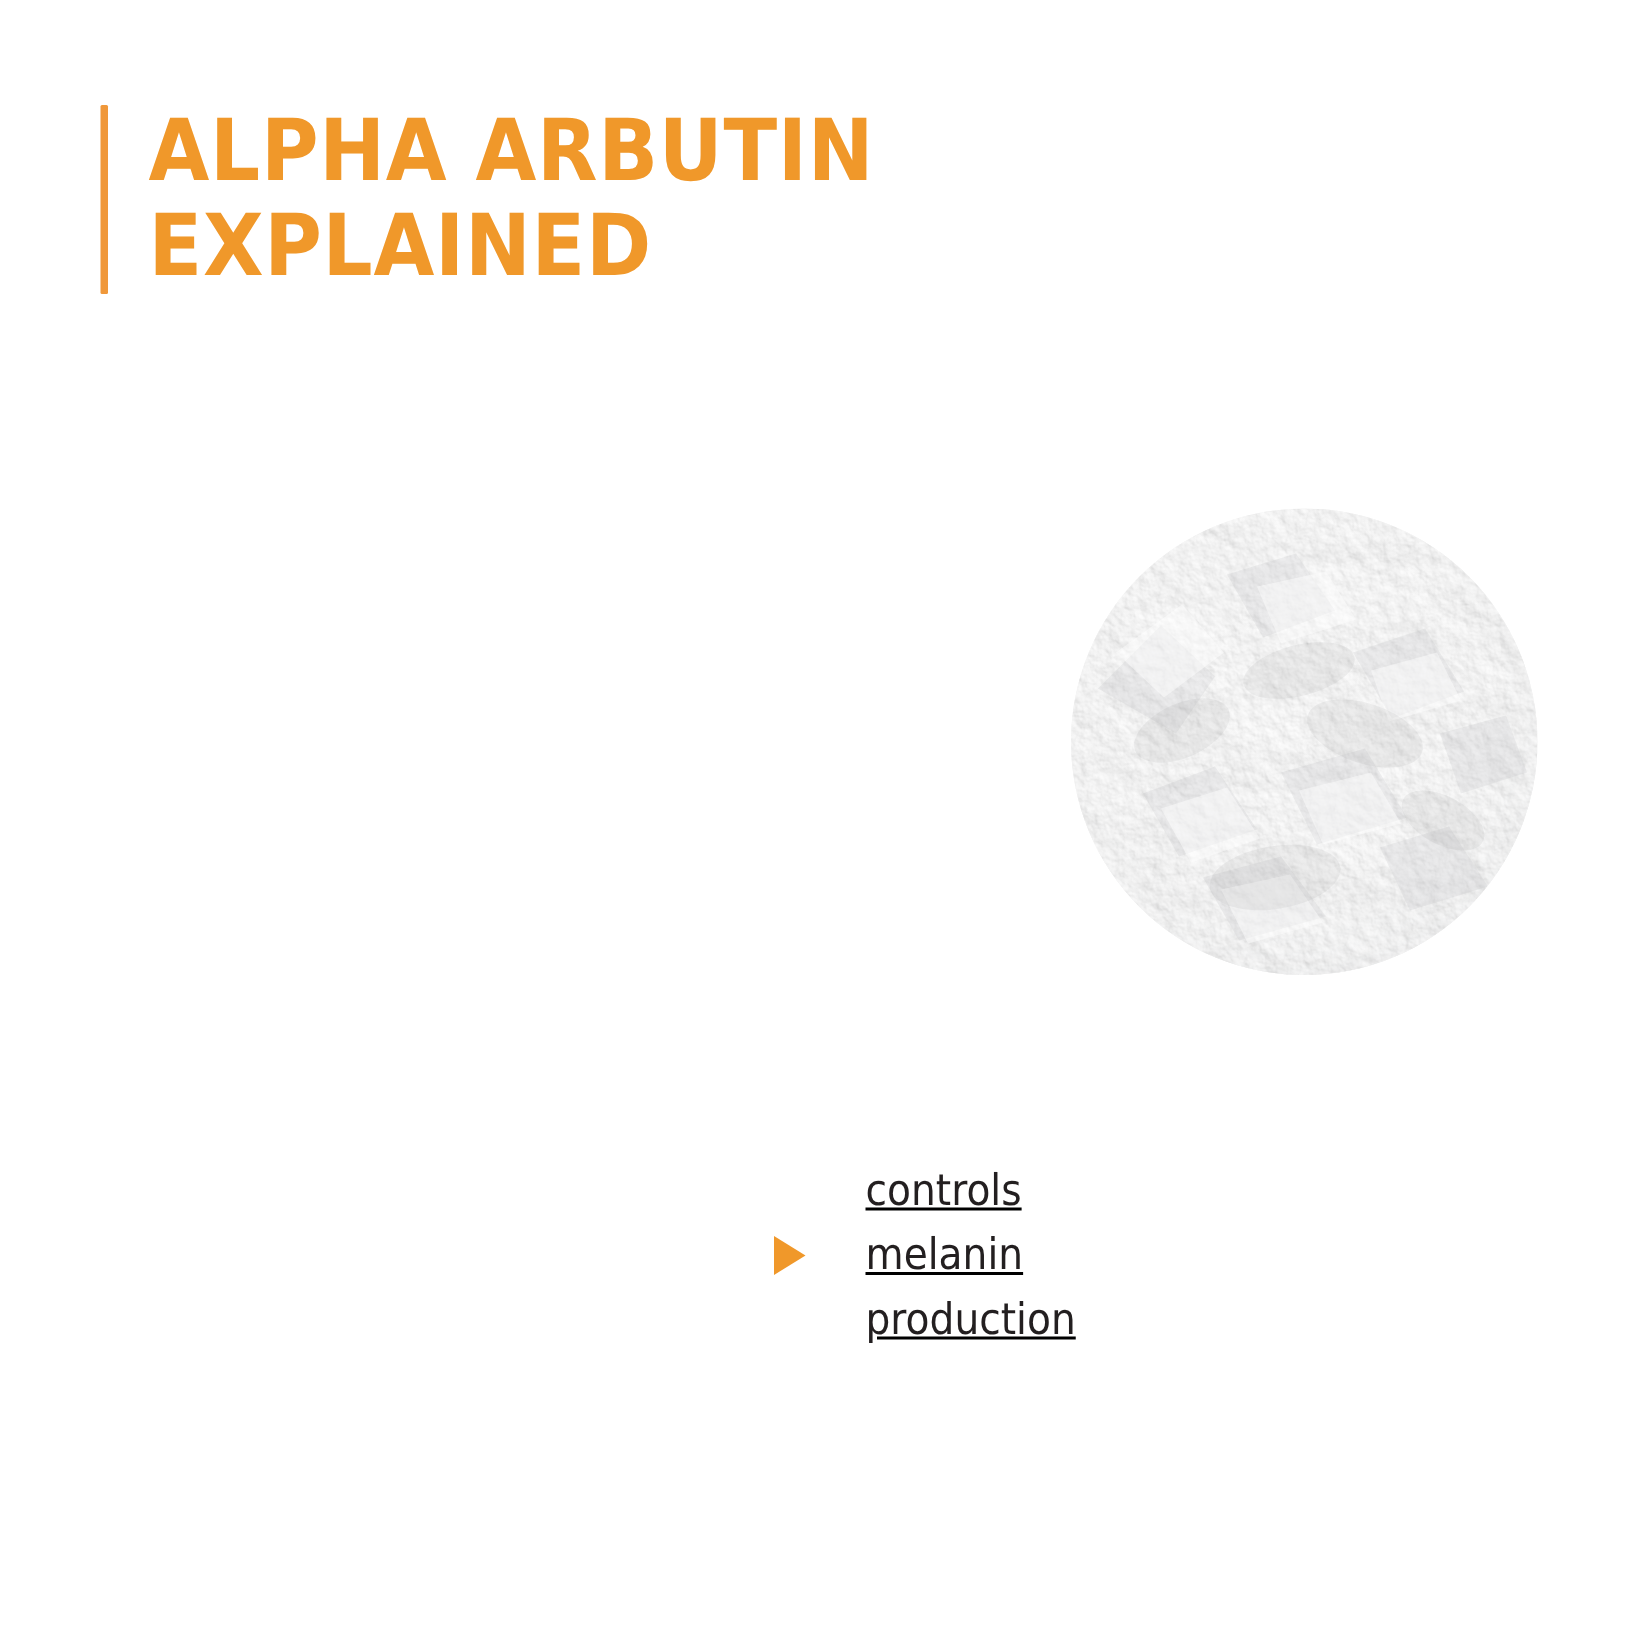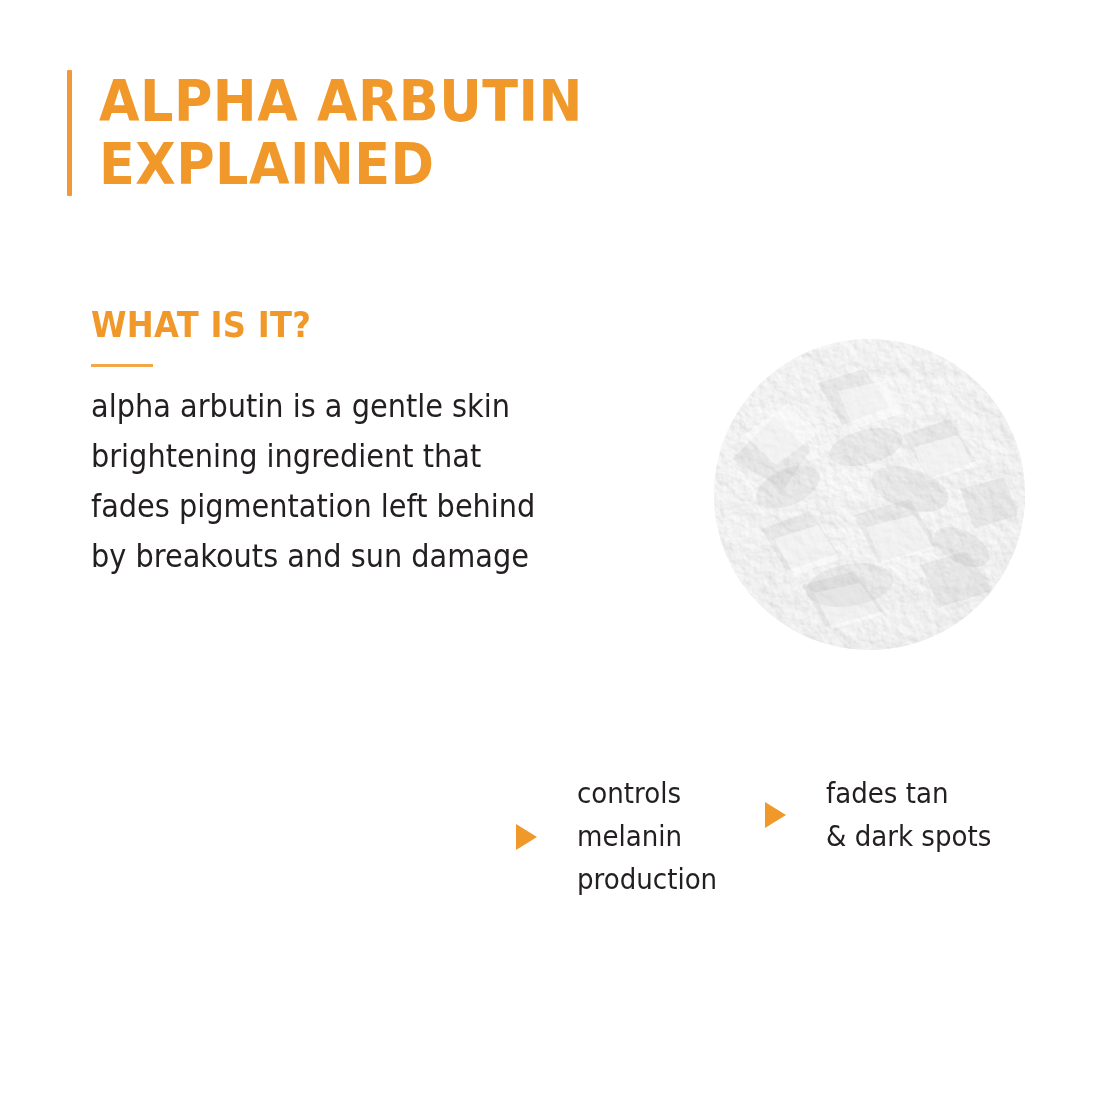--- a/index.html
+++ b/index.html
@@ -126,42 +126,34 @@
   .benefit-label {
     color: #231F20;
     font-family: "DejaVu Sans", sans-serif;
     font-size: 29px;
     line-height: 43px;
     white-space: pre-line;
     margin-left: 40px;
     transform: scaleX(0.90);
     transform-origin: left center;
   }
-  #benefit-0 { left: 516px; top: 772px; }
+  #benefit-0 { left: 516px; top: 772px; text-decoration: underline; }
   #benefit-1 { left: 765px; top: 772px; }
 </style>
 </head>
 <body>
 
 <div class="infographic">
 
   <div class="title-block">
     <div class="title-bar"></div>
     <div class="title-text">ALPHA ARBUTIN
 EXPLAINED</div>
   </div>
 
-  <div class="section" id="section-what-is-it">
-    <h2 class="section-heading">WHAT IS IT?</h2>
-    <div class="section-divider"></div>
-    <p class="body-text">alpha arbutin is a gentle skin
-brightening ingredient that
-fades pigmentation left behind
-by breakouts and sun damage</p>
-  </div>
 
   <div class="powder-circle">
     <svg viewBox="0 0 311 311" preserveAspectRatio="xMidYMid slice" aria-hidden="true">
       <defs>
         <radialGradient id="powderBase" cx="45%" cy="38%" r="78%">
           <stop offset="0%" stop-color="#ffffff"></stop>
           <stop offset="55%" stop-color="#fbfbfb"></stop>
           <stop offset="100%" stop-color="#e6e7e8"></stop>
         </radialGradient>
         <filter id="grain">
@@ -215,19 +207,14 @@
   </div>
 
 
   <div class="benefit" id="benefit-0">
     <span class="bullet-triangle"></span>
     <span class="benefit-label">controls
 melanin
 production</span>
   </div>
 
-  <div class="benefit" id="benefit-1">
-    <span class="bullet-triangle"></span>
-    <span class="benefit-label">fades tan
-&amp; dark spots</span>
-  </div>
 
 </div>
 
 </body></html>

